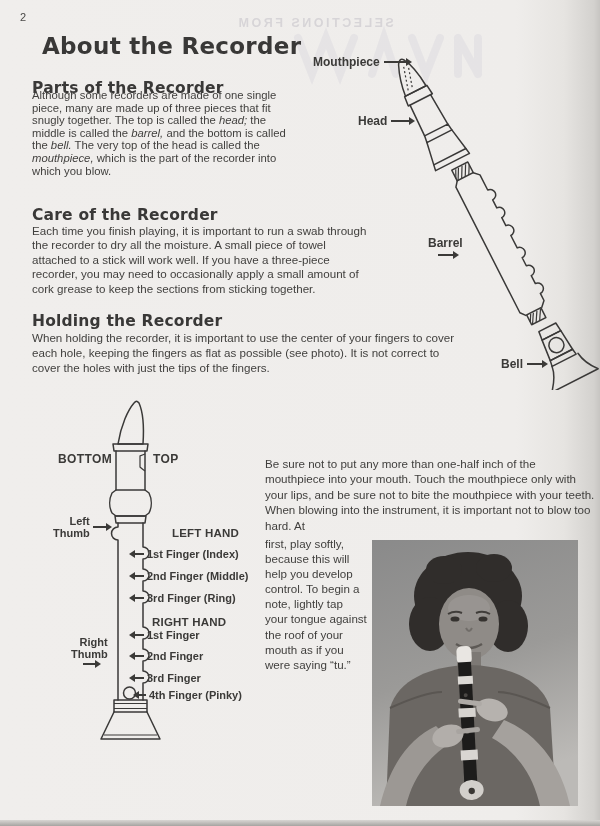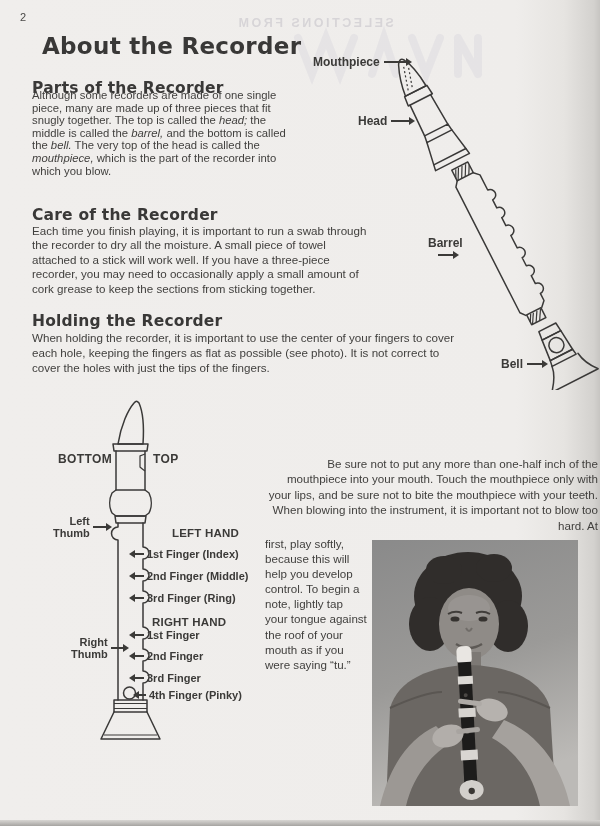--- a/index.html
+++ b/index.html
@@ -181,41 +181,41 @@
     <span class="arrow-l" style="width:9px;"></span>
     <span>3rd Finger (Ring)</span>
   </div>
 
   <div class="abs handlabel" style="left:152px;top:616px;">RIGHT HAND</div>
 
   <div class="abs flabel" style="left:135px;top:629px;">
     <span class="arrow-l" style="width:9px;"></span>
     <span>1st Finger</span>
   </div>
-  <div class="abs thumb" style="left:71px;top:636px;">
+  <div class="abs thumb" style="left:71px;top:636px;flex-direction:column;">
     <span class="tcol">
       <span>Right</span><br>
       <span>Thumb</span>
     </span>
     <span class="arrow-r" style="width:12px;"></span>
   </div>
   <div class="abs flabel" style="left:135px;top:650px;">
     <span class="arrow-l" style="width:9px;"></span>
     <span>2nd Finger</span>
   </div>
   <div class="abs flabel" style="left:135px;top:672px;">
     <span class="arrow-l" style="width:9px;"></span>
     <span>3rd Finger</span>
   </div>
   <div class="abs flabel" style="left:139px;top:689px;">
     <span class="arrow-l" style="width:7px;"></span>
     <span>4th Finger (Pinky)</span>
   </div>
 
-  <p class="abs body-text" style="left:265px;top:456px;width:333px;line-height:15.4px;margin:0;text-align:right;">Be sure not to put any more than one-half inch of the mouthpiece into your mouth.  Touch the mouthpiece only with your lips, and be sure not to bite the mouthpiece with your teeth.  When blowing into the instrument, it is important not to blow too hard.  At</p>
+  <p class="abs body-text" style="left:265px;top:456px;width:333px;line-height:15.4px;margin:0;">Be sure not to put any more than one-half inch of the mouthpiece into your mouth.  Touch the mouthpiece only with your lips, and be sure not to bite the mouthpiece with your teeth.  When blowing into the instrument, it is important not to blow too hard.  At</p>
   <p class="abs body-text" style="left:265px;top:536px;width:102px;line-height:15.1px;margin:0;">first, play softly, because this will help you develop control. To begin a note, lightly tap your tongue against the roof of your mouth as if you were saying “tu.”</p>
 
   <svg class="abs" style="left:372px;top:540px;" width="206" height="266" viewBox="0 0 206 266">
     <defs>
       <linearGradient id="pbg" x1="0" y1="0" x2="0.25" y2="1">
         <stop offset="0" stop-color="#8a8a8a"></stop>
         <stop offset="0.55" stop-color="#9b9a98"></stop>
         <stop offset="1" stop-color="#bcbab7"></stop>
       </linearGradient>
     </defs>

